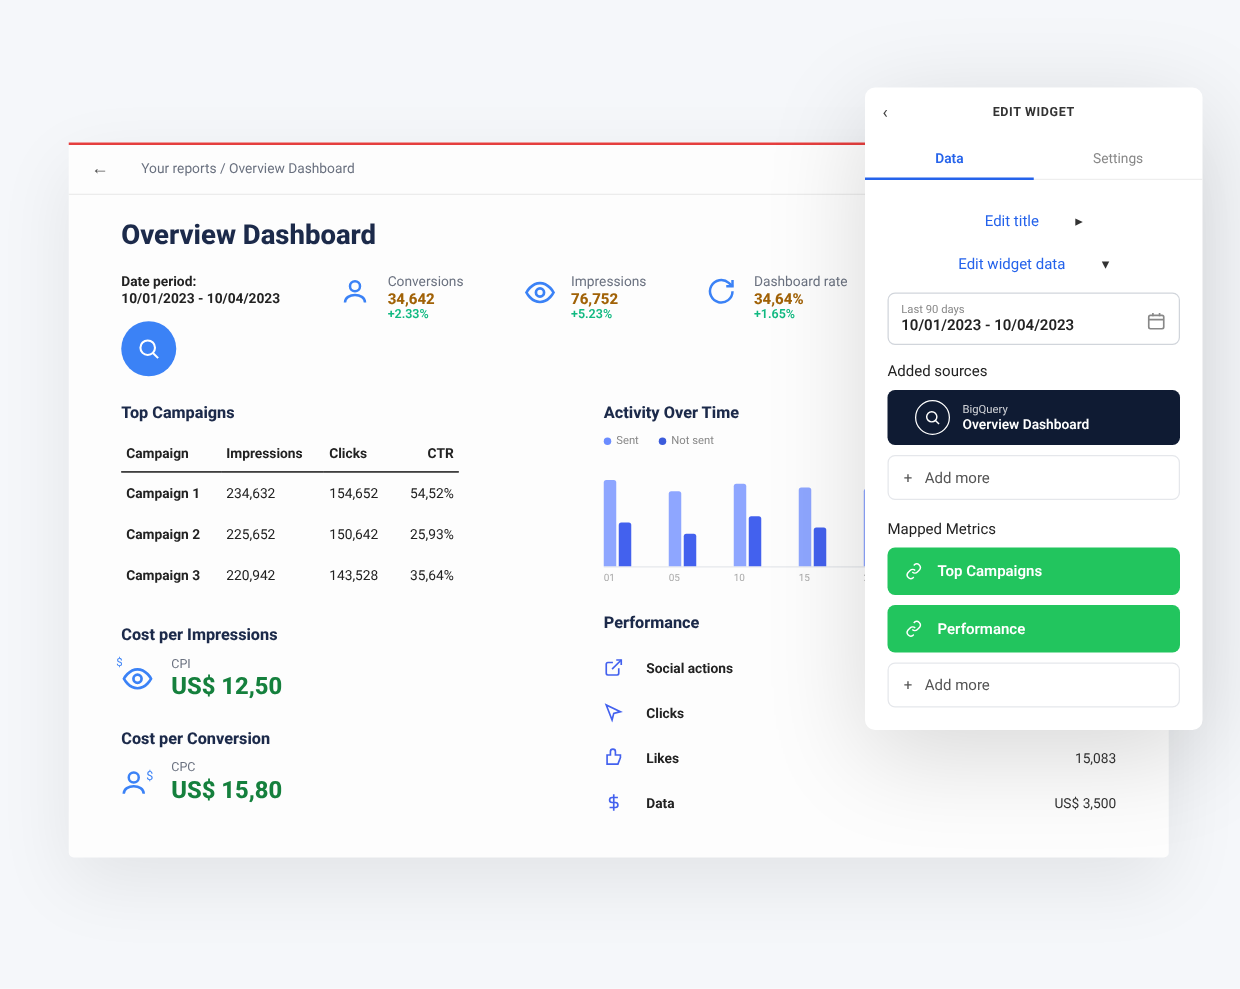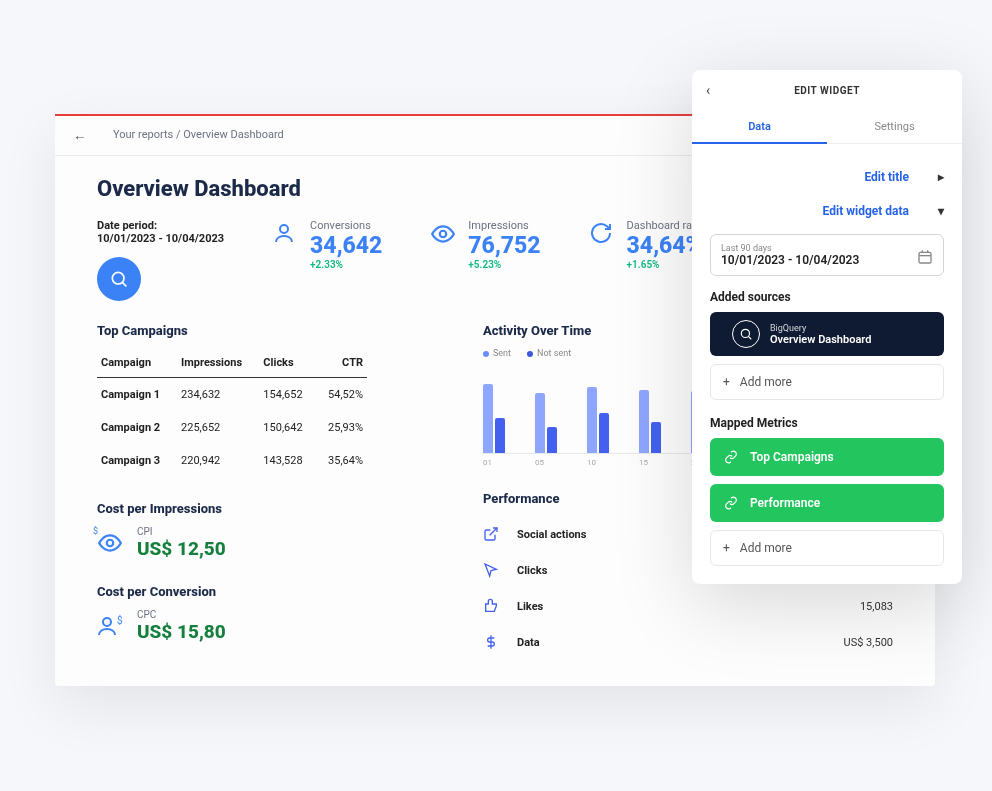--- a/index.html
+++ b/index.html
@@ -13,21 +13,21 @@
 h1 { font-size:22px; font-weight:800; color:#1c2a4a; margin-bottom:18px; }
 .period-row { display:flex; align-items:flex-start; gap:48px; margin-bottom:22px; }
 .period-block .lbl { font-size:11px; font-weight:700; color:#222; }
 .period-block .val { font-size:11px; font-weight:700; color:#222; margin-bottom:12px; }
 .bq-badge { width:44px; height:44px; background:#3b82f6; border-radius:50%; position:relative; }
 .bq-badge::before { content:""; position:absolute; inset:-6px; border-radius:50%; background:rgba(59,130,246,0.15); z-index:-1; }
 .bq-badge svg { position:absolute; left:50%; top:50%; transform:translate(-50%,-50%); }
 .metric { display:flex; align-items:flex-start; gap:10px; }
 .metric .icon { color:#3b82f6; width:28px; flex-shrink:0; margin-top:2px; }
 .metric .t { font-size:11px; color:#6b7280; }
-.metric .v { font-size:23px; font-weight:800; color:#3b82f6; }
+.metric .v { font-size:12px; font-weight:800; color:#a16207; }
 .metric .d { font-size:10px; font-weight:600; color:#10b981; }
 .cols { display:flex; gap:70px; }
 .col-l { width:270px; }
 .col-r { flex:1;margin-left:46px; }
 .sect-title { font-size:13px; font-weight:800; color:#1c2a4a; margin-bottom:10px; }
 table { width:100%; border-collapse:collapse; font-size:11px; }
 th { text-align:left; font-weight:700; color:#222; padding:8px 4px; border-bottom:1px solid #333; }
 th:last-child, td:last-child { text-align:right; }
 td { padding:10px 4px; color:#222; }
 tr.r td:first-child { font-weight:700; }
@@ -56,27 +56,27 @@
 
 .panel { position:absolute; right:30px; top:70px; width:270px; background:#fff; border-radius:8px; box-shadow:0 20px 80px rgba(0,0,0,0.15); padding-bottom:18px; }
 .panel-head { display:flex; align-items:center; justify-content:center; position:relative; height:40px; }
 .panel-head .back { position:absolute; left:14px; font-size:14px; color:#444; }
 .panel-head .title { font-size:10px; font-weight:700; letter-spacing:0.5px; color:#333; }
 .panel-tabs { display:flex; border-bottom:1px solid #eee; }
 .panel-tab { flex:1; text-align:center; font-size:11px; padding:10px 0; color:#888; position:relative; }
 .panel-tab.active { color:#2563eb; font-weight:600; }
 .panel-tab.active::after { content:""; position:absolute; left:0; right:0; bottom:-1px; height:2px; background:#2563eb; }
 .panel-body { padding:16px 18px 0; }
-.p-row { display:flex; align-items:center; justify-content:flex-end; font-size:12px; color:#2563eb; font-weight:700; padding:10px 0; cursor:pointer;gap:29px; }
+.p-row { display:flex; align-items:center; justify-content:center; font-size:12px; color:#2563eb; font-weight:400; padding:10px 0; cursor:pointer;gap:29px; }
 .p-row .chev { color:#333; font-size:12px; }
 .date-box { border:1px solid #d1d5db; border-radius:6px; padding:8px 10px; margin:6px 0 14px; display:flex; justify-content:space-between; align-items:flex-start; }
 .date-box .small { font-size:9px; color:#888; }
 .date-box .val { font-size:12px; font-weight:600; color:#222; }
 .date-box .cal { color:#888; font-size:14px; margin-top:6px; }
-.sub-title { font-size:12px; font-weight:700; color:#222; margin:8px 0; }
+.sub-title { font-size:12px; font-weight:400; color:#222; margin:8px 0; }
 .src-card { background:#0f1b33; color:#fff; border-radius:6px; padding:8px 22px; display:flex; align-items:center; gap:10px; }
 .src-card .circ { width:28px; height:28px; border:1.5px solid #fff; border-radius:50%; display:flex; align-items:center; justify-content:center; }
 .src-card .t { font-size:9px; opacity:0.8; }
 .src-card .v { font-size:11px; font-weight:600; }
 .add-row { border:1px solid #e5e7eb; border-radius:6px; padding:10px 12px; display:flex; align-items:center; gap:10px; font-size:12px; color:#555; margin-top:8px; }
 .metric-card { background:#22c55e; color:#fff; border-radius:6px; padding:10px 12px; display:flex; align-items:center; gap:10px; font-size:12px; font-weight:600; margin-top:8px; }
 .metric-card .link-ic { width:18px; height:18px; display:flex; align-items:center; justify-content:center; }
 svg { display:block; }
 </style>
 </head>

